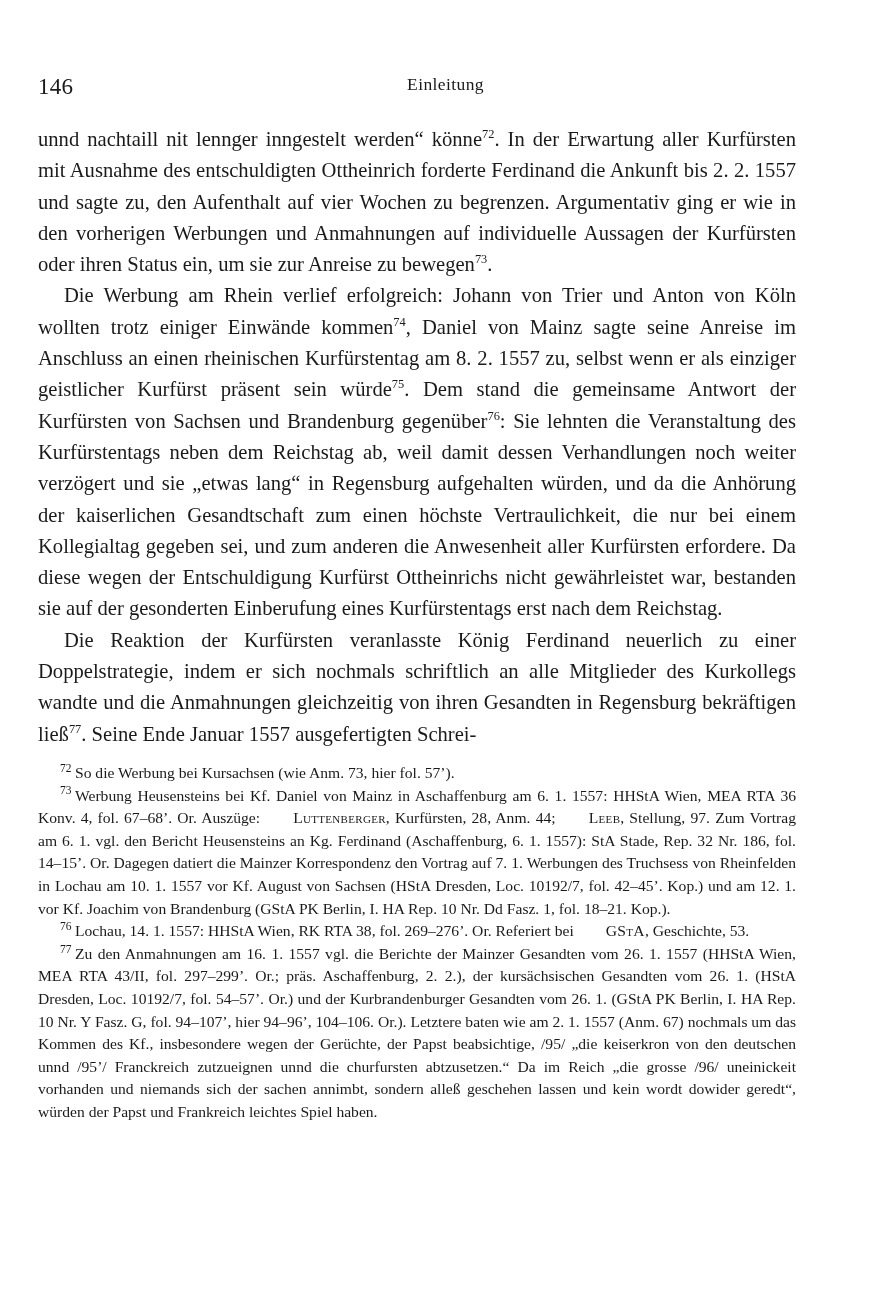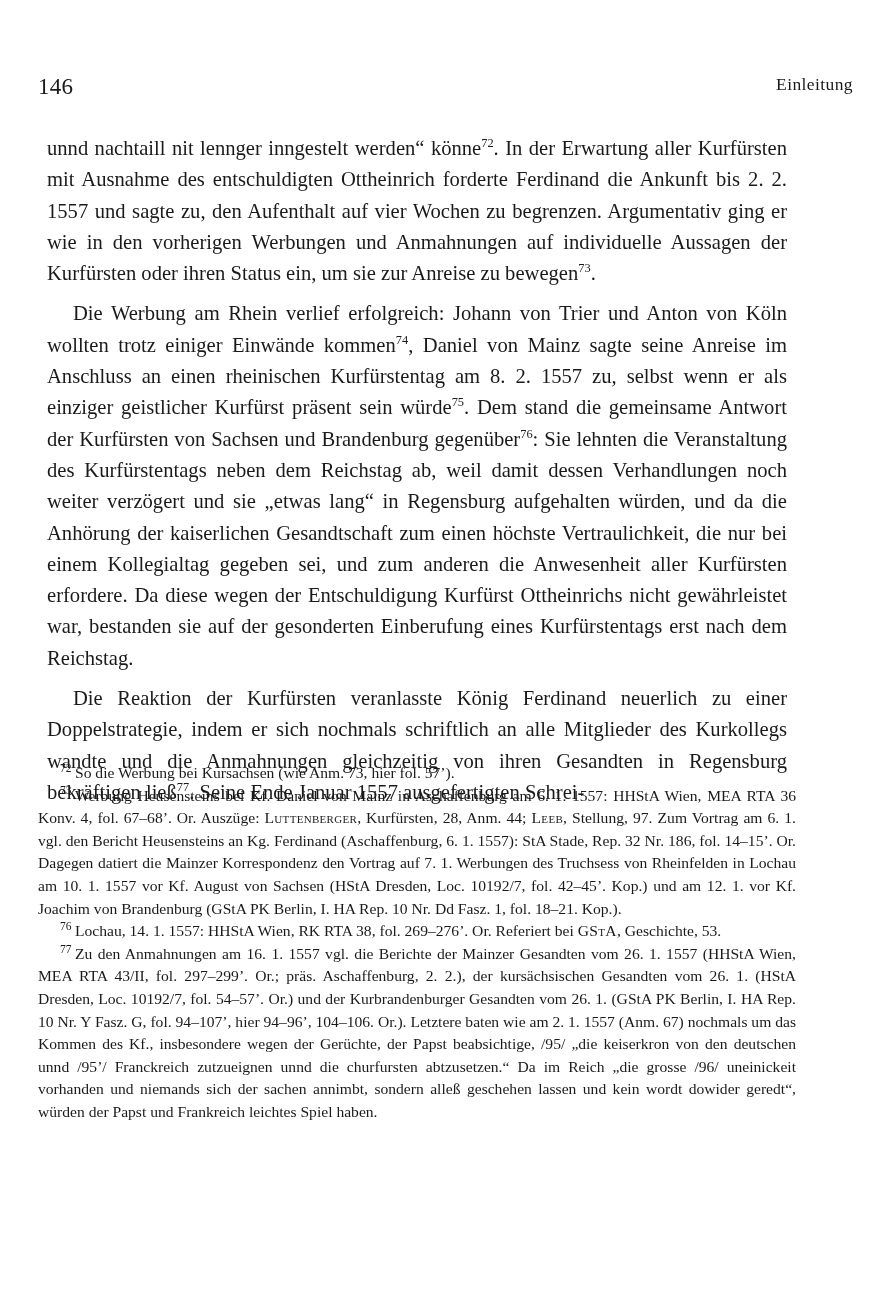--- a/index.html
+++ b/index.html
@@ -28,32 +28,32 @@
     align-items: baseline;
   }
   .folio {
     font-size: 23px;
     letter-spacing: 0.3px;
   }
   .running-head {
     position: absolute;
     left: 0;
     right: 0;
-    text-align: right;
+    text-align: center;
     font-size: 17.5px;
     letter-spacing: 0.4px;
   }
   .body {
     position: absolute;
     top: 124px;
     left: 38px;
     width: 758px;
   }
   p.main {
-    margin: 9px;
+    margin: 0;
     font-size: 20.6px;
     line-height: 31.3px;
     text-align: justify;
     text-justify: inter-word;
     hyphens: manual;
   }
   p.main.indent {
     text-indent: 26px;
     font-family: Liberation Serif, serif;
   }
@@ -81,20 +81,21 @@
     padding-left: 22px;
   }
   sup {
     font-size: 12.4px;
     line-height: 0;
     vertical-align: super;
   }
   .sc {
     font-variant: small-caps;
     letter-spacing: 0.3px;
+    margin-left: 28px;
   }
 </style>
 </head>
 <body>
 
 <div class="page">
 
   <div class="header">
     <span class="folio">146</span>
     <span class="running-head">Einleitung</span>

